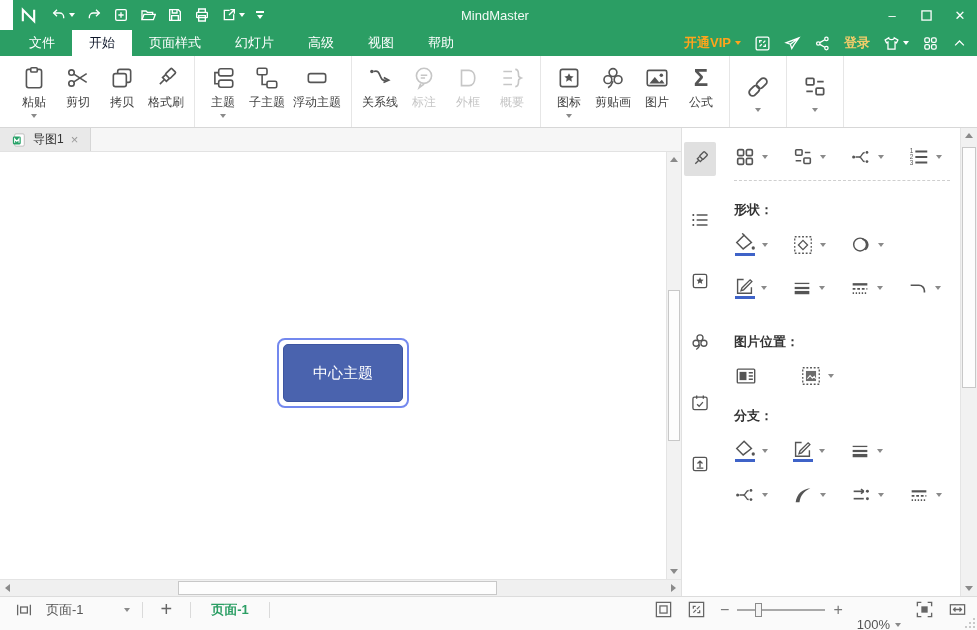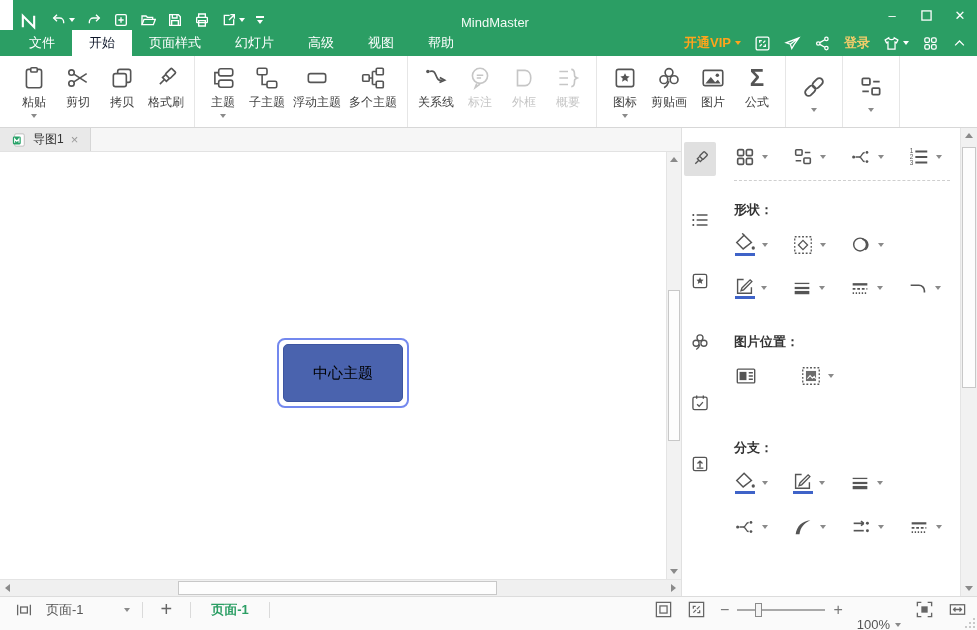--- a/index.html
+++ b/index.html
@@ -2,21 +2,21 @@
 <html style="--brand: #2b9e64; --vip: #ffa41c; --login: #f3cd6a; --topic-fill: #4a63ae; --topic-border: #3d55a0; --selection: #7388ee; --accent: #3f63c8;"><head>
 <meta charset="utf-8">
 <style>
   * { margin:0; padding:0; box-sizing:border-box; }
   html,body { width:977px; height:630px; overflow:hidden; }
   body { font-family:"Liberation Sans","DejaVu Sans",sans-serif; font-size:13px; color:#444;
          user-select:none; cursor:default; background:#fff; }
   .app { width:977px; height:630px; display:flex; flex-direction:column; }
 
   
-  .titlebar { height:30px; background:var(--brand); display:flex; align-items:flex-end; color:#fff; position:relative;margin-left:13px; }
+  .titlebar { height:30px; background:var(--brand); display:flex; align-items:center; color:#fff; position:relative;margin-left:13px; }
   .logo { width:30px; display:flex; justify-content:center; align-items:center; }
   .qat { display:flex; align-items:center; gap:7px; margin-left:6px; }
   .qbtn { display:flex; align-items:center; gap:2px; padding:2px; }
   .win-title { position:absolute; left:0; right:0; text-align:center; font-size:13px; color:#f2faf5; pointer-events:none; }
   .wincontrols { margin-left:auto; display:flex; align-items:center; }
   .wc { width:34px; height:30px; display:flex; align-items:center; justify-content:center; font-size:13px; color:#fff; }
 
   
   .menubar { height:26px; background:var(--brand); display:flex; align-items:stretch; }
   .menu-tabs { display:flex; margin-left:12px; }
@@ -41,21 +41,21 @@
 
   
   .main { flex:1; min-height:0; display:flex; }
   .doc { width:681px; display:flex; flex-direction:column; }
   .tabbar { height:24px; background:#f6f6f6; border-bottom:1px solid #e2e2e2; display:flex; }
   .doctab { background:#e9e9e9; border-right:1px solid #d6d6d6; display:flex; align-items:center; gap:7px; padding:0 12px; font-size:12px; color:#333; }
   .tabclose { color:#9a9a9a; font-size:13px; }
   .canvasrow { flex:1; min-height:0; display:flex; }
   .canvas { flex:1; background:#fff; position:relative; }
   .topic-sel { position:absolute; left:277px; top:186px; border:2px solid var(--selection); border-radius:8px; padding:4px; }
-  .topic { background:var(--topic-fill); border:1px solid var(--topic-border); border-radius:5px; color:#000000;
+  .topic { background:var(--topic-fill); border:1px solid var(--topic-border); border-radius:5px; color:#ffffff;
            font-size:15px; padding:0 24px; height:58px; min-width:120px; display:flex; align-items:center; justify-content:center; }
 
   
   .vscroll { width:15px; background:#f2f2f2; border-left:1px solid #e4e4e4; display:flex; flex-direction:column; align-items:center; }
   .hscroll { height:17px; background:#f0f0f0; border-top:1px solid #e4e4e4; display:flex; align-items:center; }
   .sarrow { width:15px; height:15px; display:flex; align-items:center; justify-content:center; flex:none; }
   .tri-up    { width:0;height:0;border-left:4px solid transparent;border-right:4px solid transparent;border-bottom:5px solid #8a8a8a; }
   .tri-down  { width:0;height:0;border-left:4px solid transparent;border-right:4px solid transparent;border-top:5px solid #8a8a8a; }
   .tri-left  { width:0;height:0;border-top:4px solid transparent;border-bottom:4px solid transparent;border-right:5px solid #8a8a8a; }
   .tri-right { width:0;height:0;border-top:4px solid transparent;border-bottom:4px solid transparent;border-left:5px solid #8a8a8a; }
@@ -301,31 +301,20 @@
         <span class="rlbl">子主题</span>
       </div>
       <div class="rbtn" style="min-width:52px">
         <span class="ric">
             <svg width="26" height="26" viewBox="0 0 24 24" fill="none" stroke="currentColor" stroke-width="1.5">
               <rect x="4" y="8" width="16" height="8" rx="2"></rect>
             </svg>
           </span>
         <span class="rlbl">浮动主题</span>
       </div>
-      <div class="rbtn" style="min-width:52px">
-        <span class="ric">
-            <svg width="26" height="26" viewBox="0 0 24 24" fill="none" stroke="currentColor" stroke-width="1.5">
-              <rect x="2.5" y="9" width="6" height="6" rx="1"></rect>
-              <rect x="15" y="3" width="6.5" height="6" rx="1"></rect>
-              <rect x="15" y="15" width="6.5" height="6" rx="1"></rect>
-              <path d="M8.5 12h3M11.5 6v12M11.5 6H15M11.5 18H15"></path>
-            </svg>
-          </span>
-        <span class="rlbl">多个主题</span>
-      </div>
     </div>
 
     <div class="rgroup">
       <div class="rbtn">
         <span class="ric">
             <svg width="26" height="26" viewBox="0 0 24 24" fill="none" stroke="currentColor" stroke-width="1.6">
               <circle cx="4.5" cy="6" r="1.6" fill="currentColor" stroke="none"></circle>
               <path d="M6 6c8-3 4 10 12 8"></path>
               <path d="M15.5 11.5 20 14l-4.8 2.2" fill="none"></path>
             </svg>
@@ -637,21 +626,21 @@
             <span class="ptool" style="margin-left:18px">
               <svg width="22" height="22" viewBox="0 0 24 24" fill="none" stroke="currentColor" stroke-width="1.4">
                   <rect x="3" y="3" width="18" height="18" stroke-dasharray="2 2"></rect>
                   <rect x="6.5" y="6.5" width="11" height="11" fill="currentColor" stroke="none" opacity=".85"></rect>
                   <path d="M8 15l3-3.5 2.5 3 2-2 1.5 2.5" stroke="#fff" stroke-width="1.2"></path>
                 </svg>
               <span class="caret"></span>
             </span>
           </div>
 
-          <div class="psec" style="margin-top:52px">分支：</div>
+          <div class="psec" style="margin-top:20px">分支：</div>
           <div class="prow" style="margin-bottom:22px">
             <span class="ptool">
               <span class="pic">
                 <svg width="22" height="19" viewBox="0 0 24 20" fill="none" stroke="currentColor" stroke-width="1.6">
                     <path d="M11 2l8 8-9 7-7-7z"></path>
                     <circle cx="21" cy="16" r="1.8" fill="currentColor" stroke="none"></circle>
                   </svg>
                 <span class="accentbar"></span>
               </span>
                 <span class="caret"></span>

